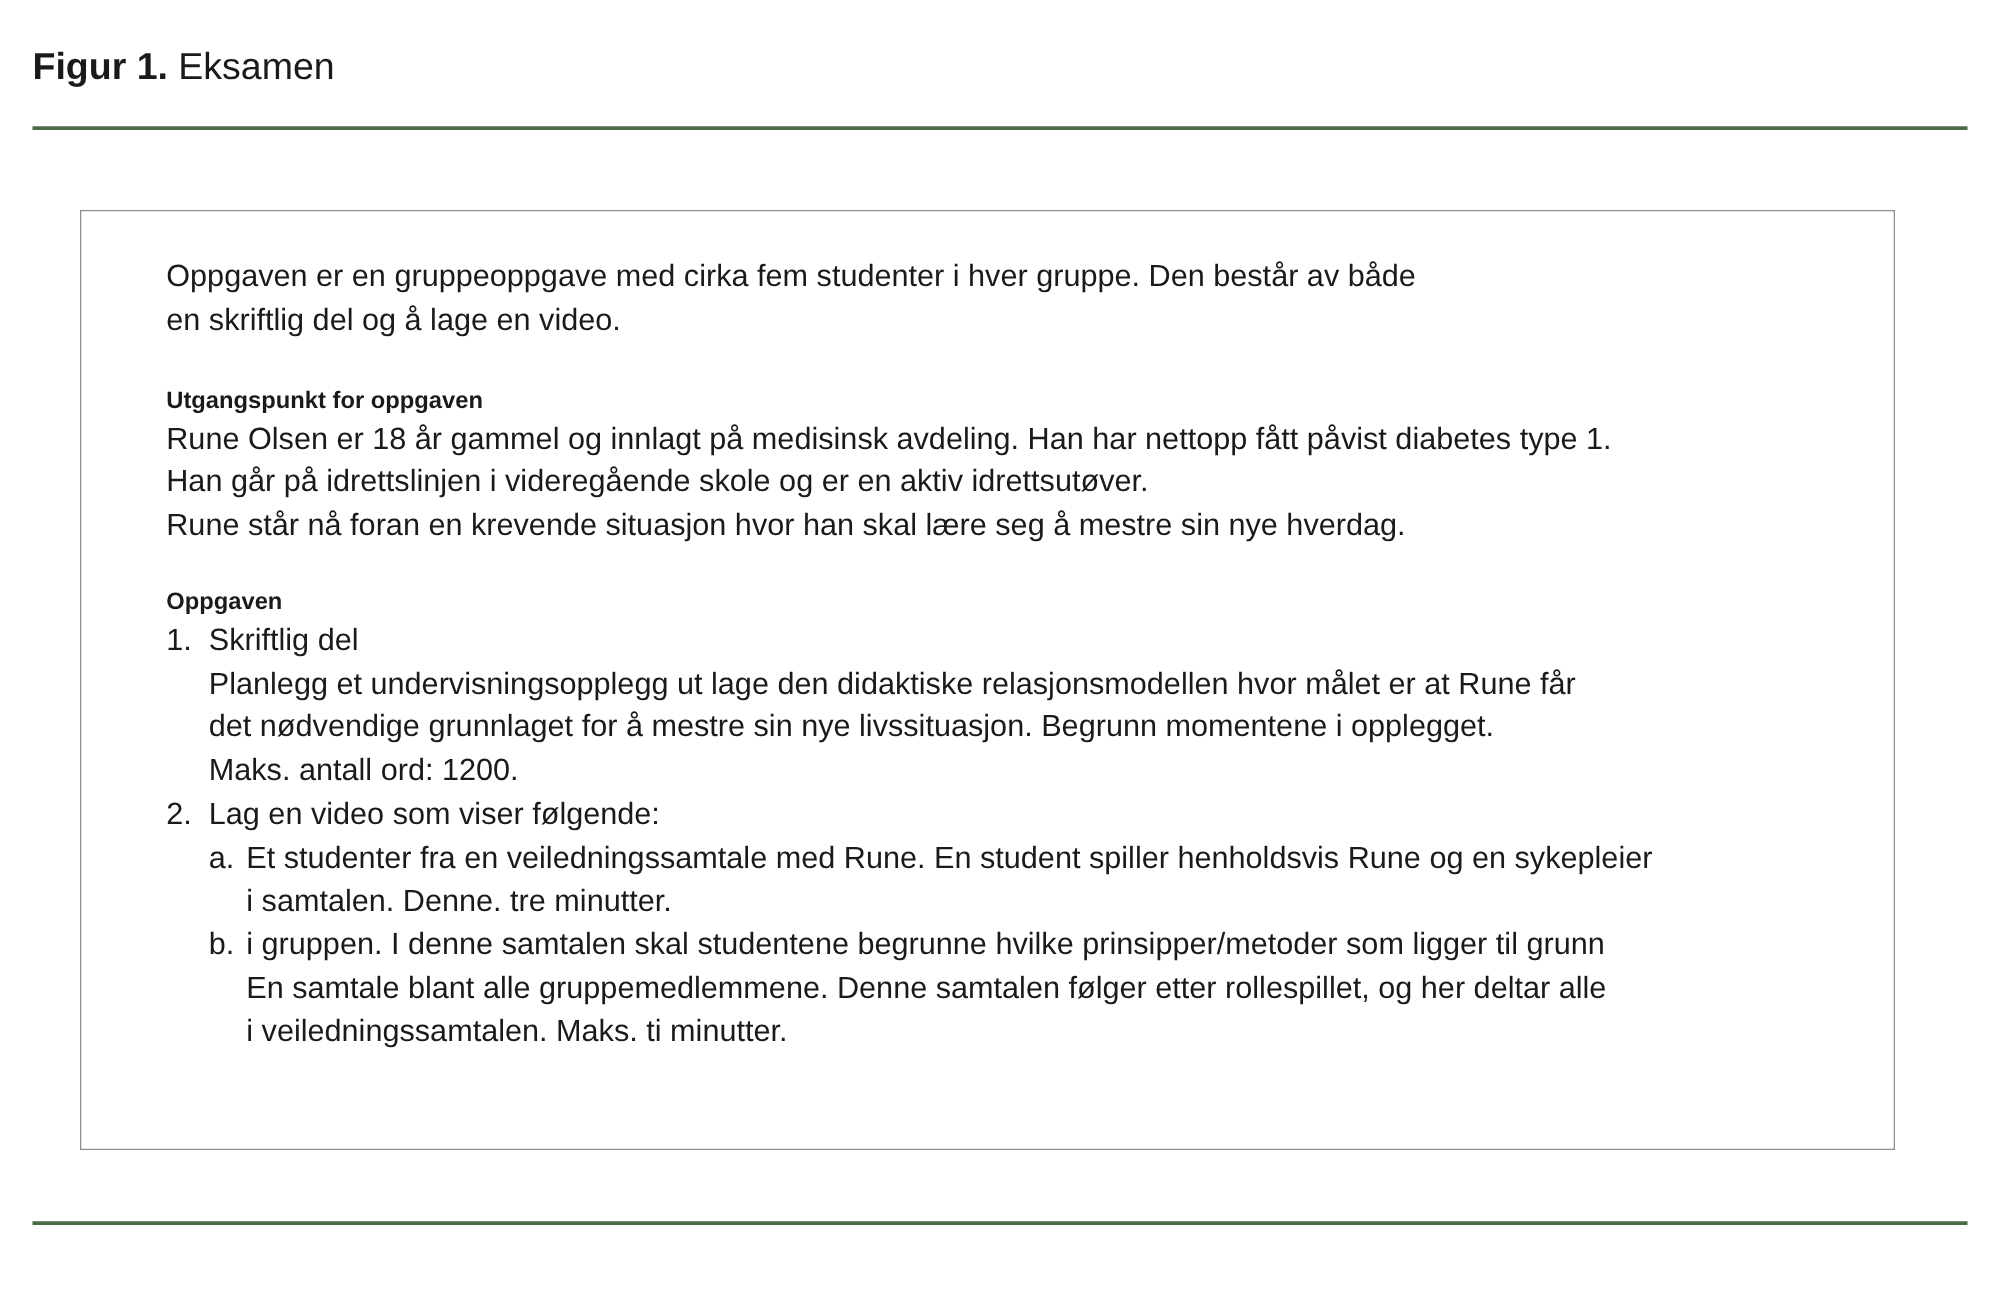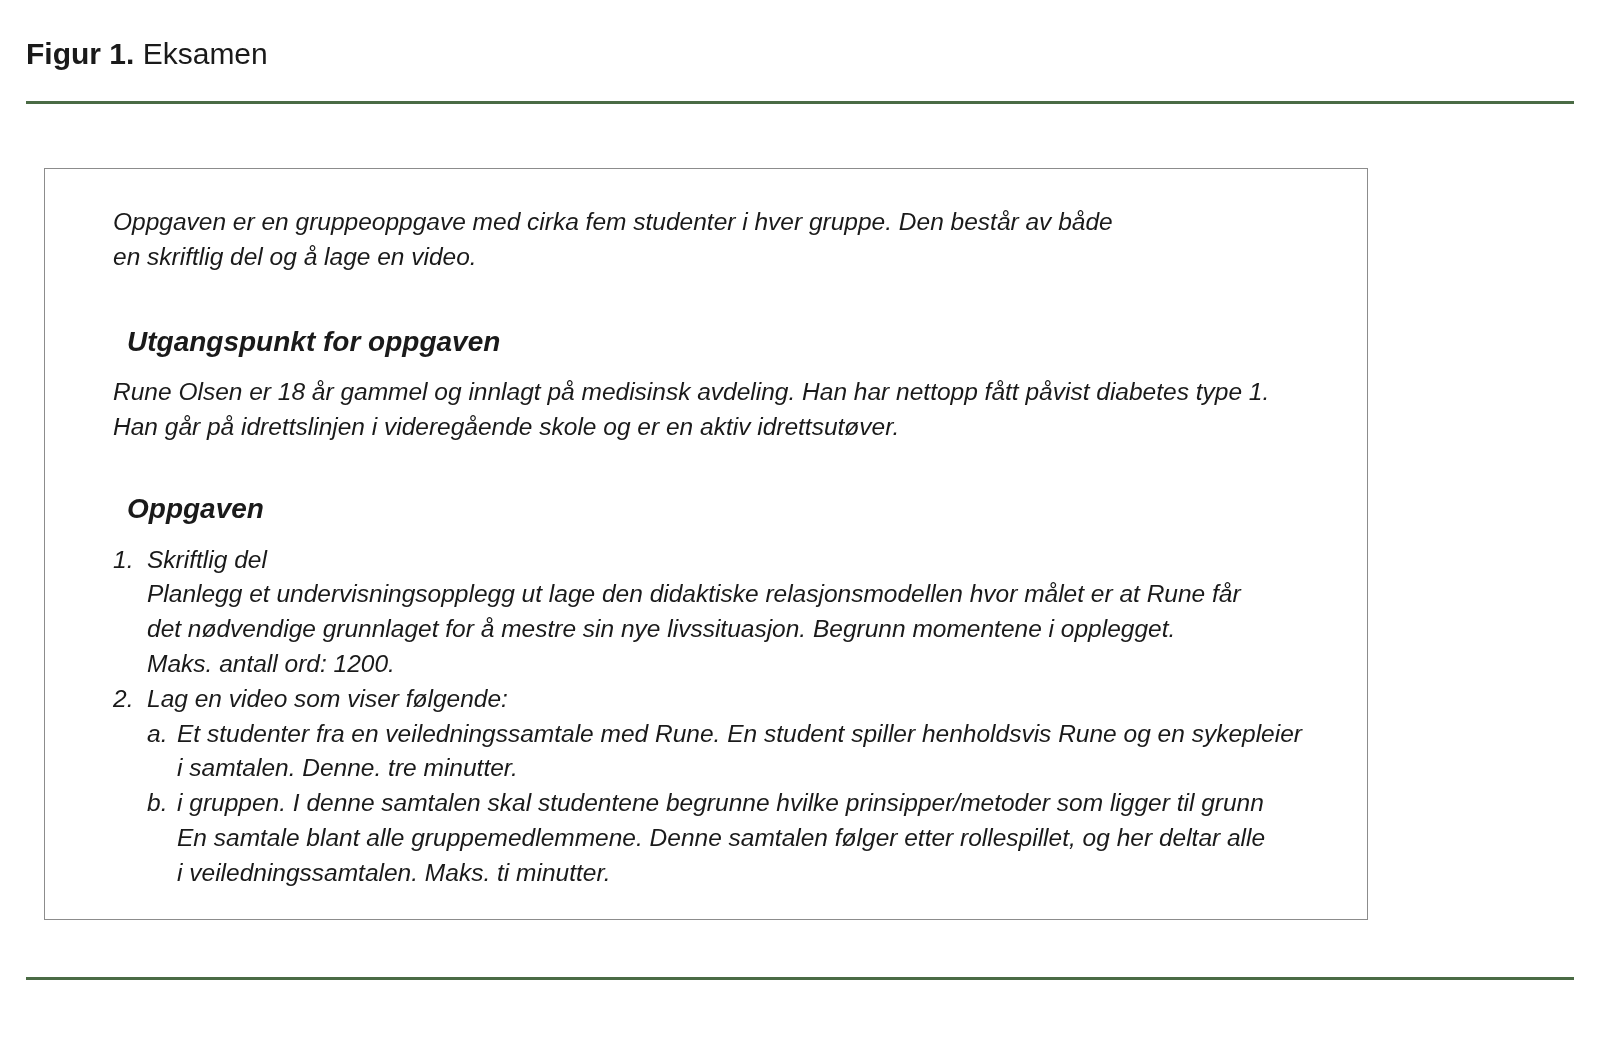--- a/index.html
+++ b/index.html
@@ -55,28 +55,27 @@
     left: 26px;
     top: 977px;
     width: 1548px;
     height: 3px;
     background: #4a6b45;
   }
 
   
   .box {
     position: absolute;
-    left: 44px;
+    left: 64px;
     top: 168px;
-    width: 1324px;
+    width: 1452px;
     height: 752px;
     border: 1px solid #8c8c8c;
     box-sizing: border-box;
     background: #ffffff;
-    font-style: italic;
   }
 
   .box-inner {
     position: absolute;
     left: 68px;
     top: 36px;
     right: 30px;
   }
 
   .para {
@@ -86,24 +85,24 @@
   }
   .para .line {
     display: block;
     white-space: nowrap;
   }
 
   .spacer-lg { height: 33px; }
   .spacer-md { height: 30px; }
 
   .heading {
-    font-size: 28px;
+    font-size: 19px;
     line-height: 1.42;
     font-weight: bold;
-    margin: 14px;
+    margin: 0;
     white-space: nowrap;
   }
 
   
   .list {
     margin: 0;
     padding: 0;
   }
   .li {
     display: flex;
@@ -148,20 +147,21 @@
         <span class="line">Oppgaven er en gruppeoppgave med cirka fem studenter i hver gruppe. Den består av både</span>
         <span class="line">en skriftlig del og å lage en video.</span>
       </p>
 
       <div class="spacer-lg"></div>
 
       <p class="heading">Utgangspunkt for oppgaven</p>
       <p class="para">
         <span class="line">Rune Olsen er 18 år gammel og innlagt på medisinsk avdeling. Han har nettopp fått påvist diabetes type 1.</span>
         <span class="line">Han går på idrettslinjen i videregående skole og er en aktiv idrettsutøver.</span>
+        <span class="line">Rune står nå foran en krevende situasjon hvor han skal lære seg å mestre sin nye hverdag.</span>
       </p>
 
       <div class="spacer-md"></div>
 
       <p class="heading">Oppgaven</p>
 
       <div class="list">
 
         <div class="li">
           <span class="marker">1.</span>

